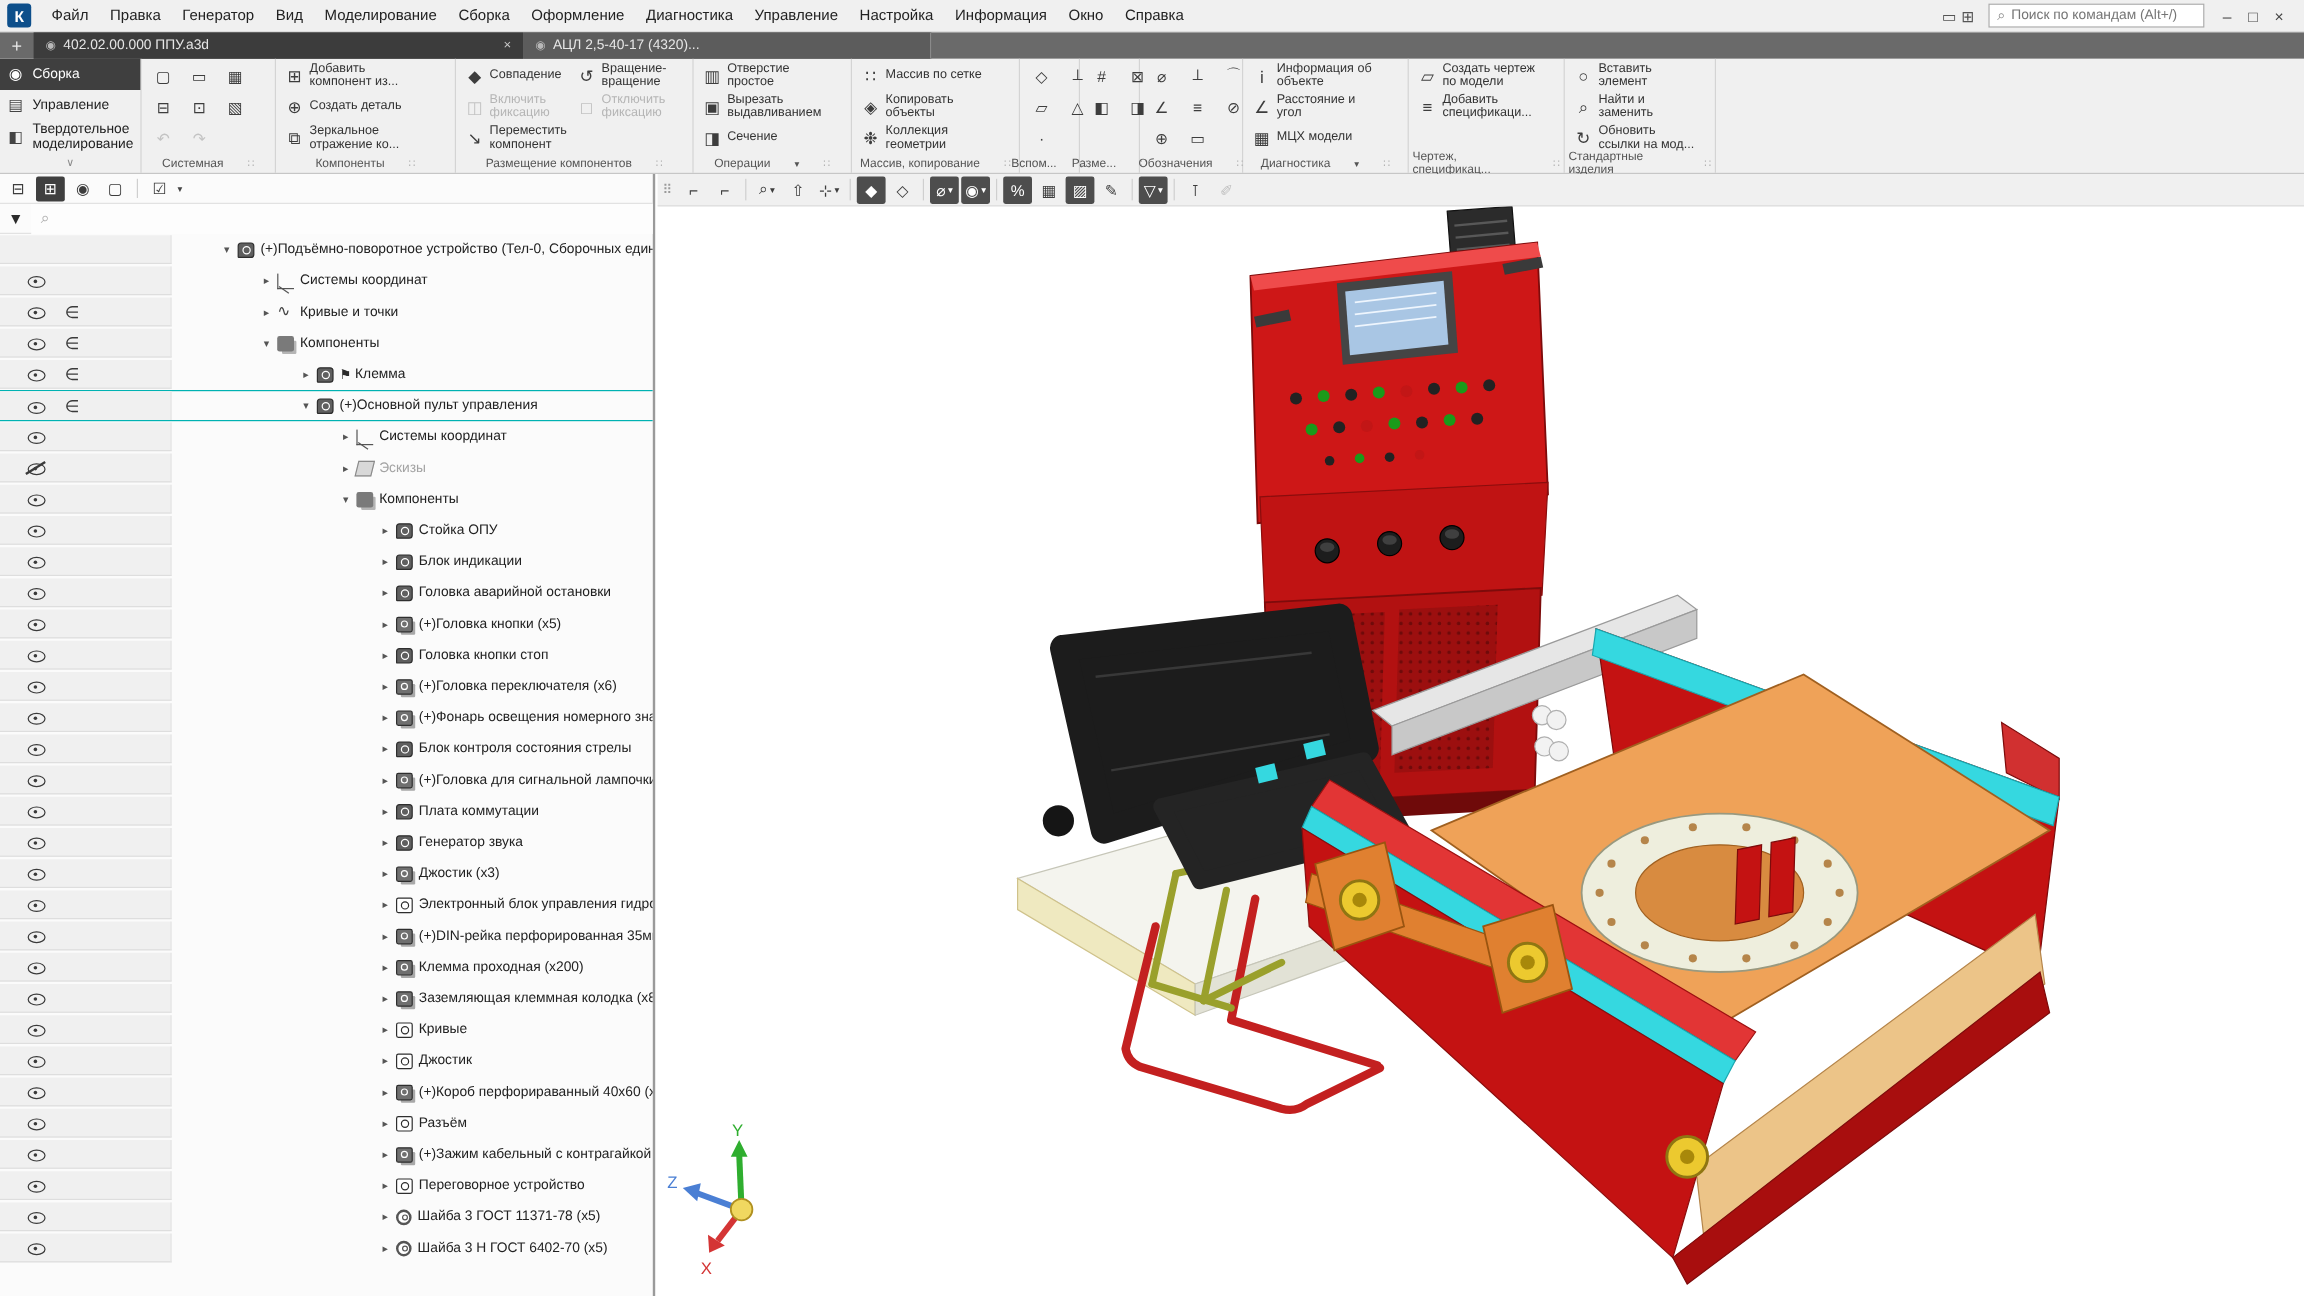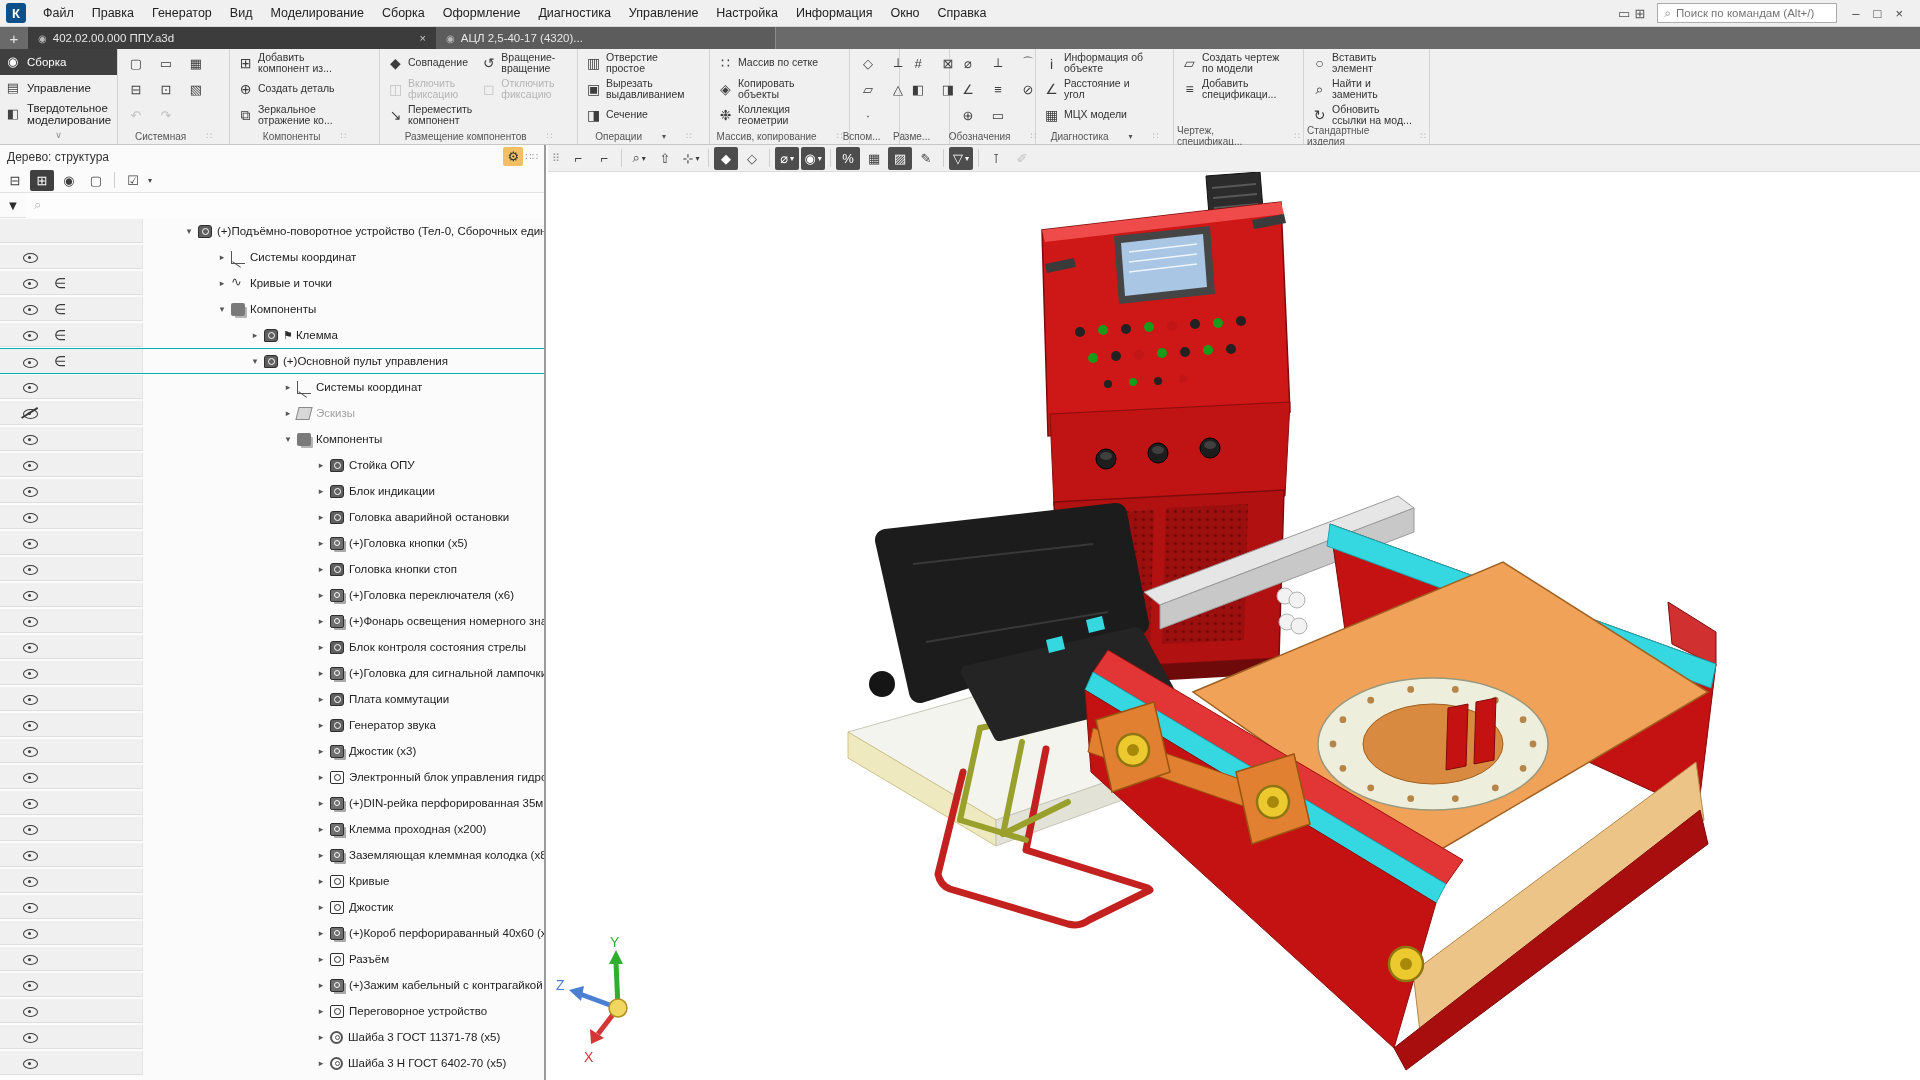--- a/index.html
+++ b/index.html
@@ -419,25 +419,20 @@
         </div>
         <div class="rib-label">
           <span>Стандартные изделия</span>
           <span class="grip">∷</span>
         </div>
       </div>
     </div>
 </div>
 
 <div id="treepanel">
-  <div id="tree-header">
-    <span>Дерево: структура</span>
-    <span id="tree-gear">⚙</span>
-    <span id="tree-grip">∷∷</span>
-  </div>
   <div id="tree-tools">
       <span class="tt-btn">⊟</span>
       <span class="tt-btn active">⊞</span>
       <span class="tt-btn">◉</span>
       <span class="tt-btn">▢</span>
       <span class="tt-sep"></span>
       <span class="tt-btn">☑</span>
       <span class="tt-dd">▾</span>
     </div>
   <div id="tree-filter">

